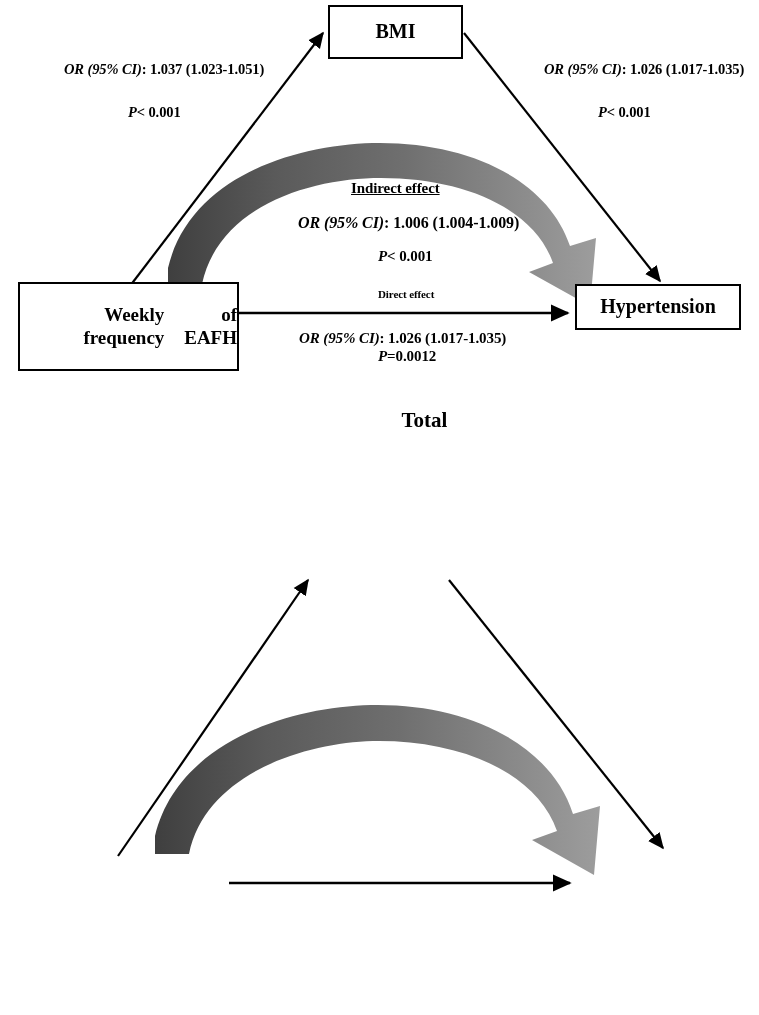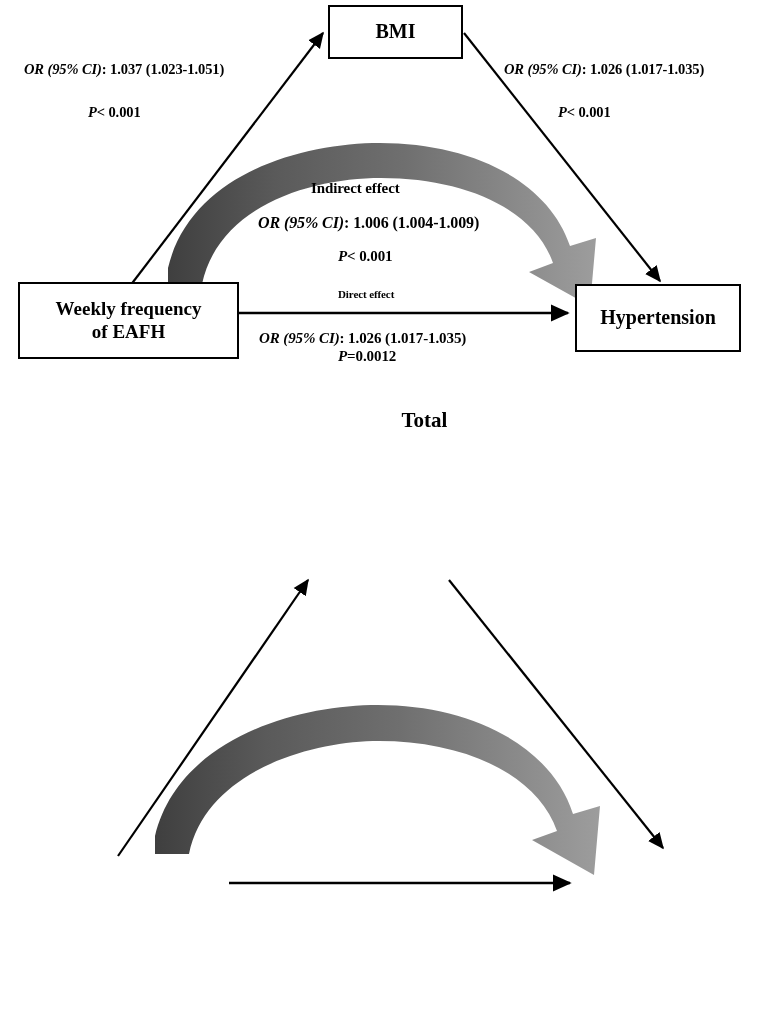--- a/index.html
+++ b/index.html
@@ -45,20 +45,21 @@
     z-index: 3;
   }
   .node-box .node-label { display: block; }
 
   .lbl {
     position: absolute;
     font-weight: bold;
     white-space: nowrap;
     z-index: 4;
     letter-spacing: -0.1px;
+    margin-left: 40px;
   }
   .lbl i { font-style: italic; }
 
   .panel-caption {
     position: absolute;
     width: 759px;
     text-align: center;
     font-weight: bold;
     font-size: 21px;
     z-index: 4;
@@ -99,36 +100,36 @@
              L 553 263
              C 534 208, 463 178, 381 178
              C 312 178, 219 205, 202 284
              Z" fill="url(#curveGradTotal)" stroke="none"></path>
   </svg>
 
   <div class="node-box" style="left:328px; top:5px; width:135px; height:54px; font-size:20px;">
     <span class="node-label">BMI</span>
   </div>
 
-  <div class="node-box" style="left:18px; top:282px; width:221px; height:77px; font-size:19px; flex-direction:column;">
+  <div class="node-box" style="left:18px; top:282px; width:221px; height:89px; font-size:19px; flex-direction:row;">
     <span class="node-label">Weekly frequency</span>
     <span class="node-label">of EAFH</span>
   </div>
 
-  <div class="node-box" style="left:575px; top:284px; width:166px; height:68px; font-size:20px;">
+  <div class="node-box" style="left:575px; top:284px; width:166px; height:46px; font-size:20px;">
     <span class="node-label">Hypertension</span>
   </div>
 
   <div class="lbl" style="left:24px; top:61px; font-size:14.5px;"><i>OR (95% CI)</i>: 1.037 (1.023-1.051)</div>
   <div class="lbl" style="left:88px; top:104px; font-size:14.5px;"><i>P</i>&lt; 0.001</div>
 
   <div class="lbl" style="left:504px; top:61px; font-size:14.5px;"><i>OR (95% CI)</i>: 1.026 (1.017-1.035)</div>
   <div class="lbl" style="left:558px; top:104px; font-size:14.5px;"><i>P</i>&lt; 0.001</div>
 
-  <div class="lbl" style="left:311px; top:180px; font-size:15px;">Indirect effect</div>
+  <div class="lbl" style="left:311px; top:180px; font-size:15px;text-decoration:underline;">Indirect effect</div>
   <div class="lbl" style="left:258px; top:214px; font-size:16px;"><i>OR (95% CI)</i>: 1.006 (1.004-1.009)</div>
   <div class="lbl" style="left:338px; top:248px; font-size:15px;"><i>P</i>&lt; 0.001</div>
 
   <div class="lbl" style="left:338px; top:288px; font-size:11px;">Direct effect</div>
   <div class="lbl" style="left:259px; top:330px; font-size:15px;"><i>OR (95% CI)</i>: 1.026 (1.017-1.035)</div>
   <div class="lbl" style="left:338px; top:348px; font-size:15px;"><i>P</i>=0.0012</div>
 
   <div class="panel-caption" style="top:408px;">Total</div>
 </div>
 

